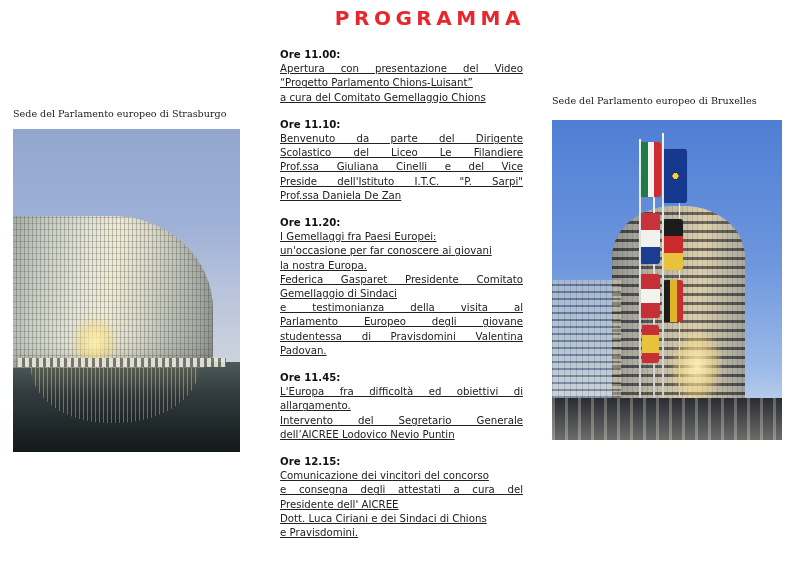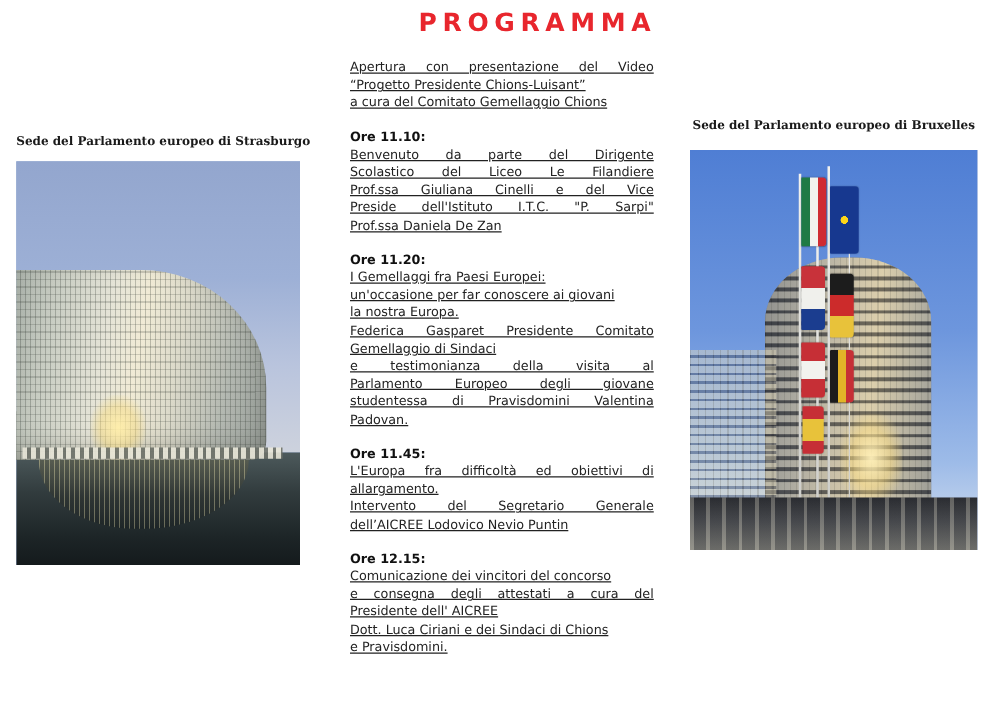--- a/index.html
+++ b/index.html
@@ -63,23 +63,22 @@
   .entry-line.just {
     text-align-last: justify;
   }
 
   
   .photo-caption {
     position: absolute;
     font-family: "DejaVu Serif", serif;
     font-size: 9.6px;
     color: #1a1a1a;
-    text-align: center;
+    text-align: left;
     white-space: nowrap;
-    font-weight: bold;
   }
   #caption-strasbourg {
     left: 13px;
     top: 108px;
     width: 227px;
   }
   #caption-bruxelles {
     left: 552px;
     top: 95px;
     width: 230px;
@@ -314,23 +313,24 @@
   <div class="flag" style="left:48.5%;top:31%;width:8.5%;height:16%;background:linear-gradient(180deg,#1c1c1c 0 34%,#cc2b2b 34% 67%,#e8c23a 67% 100%);"></div>
   <div class="flag" style="left:38.8%;top:48%;width:8%;height:14%;background:linear-gradient(180deg,#c62f36 0 34%,#f2f2ee 34% 67%,#c62f36 67% 100%);"></div>
   <div class="flag" style="left:48.8%;top:50%;width:8%;height:13%;background:linear-gradient(90deg,#1c1c1c 0 34%,#e2b428 34% 67%,#c62f36 67% 100%);"></div>
   <div class="flag" style="left:39%;top:64%;width:7.5%;height:12%;background:linear-gradient(180deg,#c62f36 0 26%,#e8c23a 26% 74%,#c62f36 74% 100%);"></div>
 
   <div class="bru-ground"></div>
 </div>
 
 <div id="programme-column">
     <div class="programme-entry">
+      <div class="entry-time">Ore 11.00:</div>
       <div class="entry-body">
         <span class="entry-line just">Apertura con presentazione del Video</span>
-        <span class="entry-line">“Progetto Presidente Chions-Luisant”</span>
+        <span class="entry-line">“Progetto Parlamento Chions-Luisant”</span>
         <span class="entry-line">a cura del Comitato Gemellaggio Chions</span>
       </div>
     </div>
     <div class="programme-entry">
       <div class="entry-time">Ore 11.10:</div>
       <div class="entry-body">
         <span class="entry-line just">Benvenuto da parte del Dirigente</span>
         <span class="entry-line just">Scolastico del Liceo Le Filandiere</span>
         <span class="entry-line just">Prof.ssa Giuliana Cinelli e del Vice</span>
         <span class="entry-line just">Preside dell'Istituto I.T.C. "P. Sarpi"</span>

